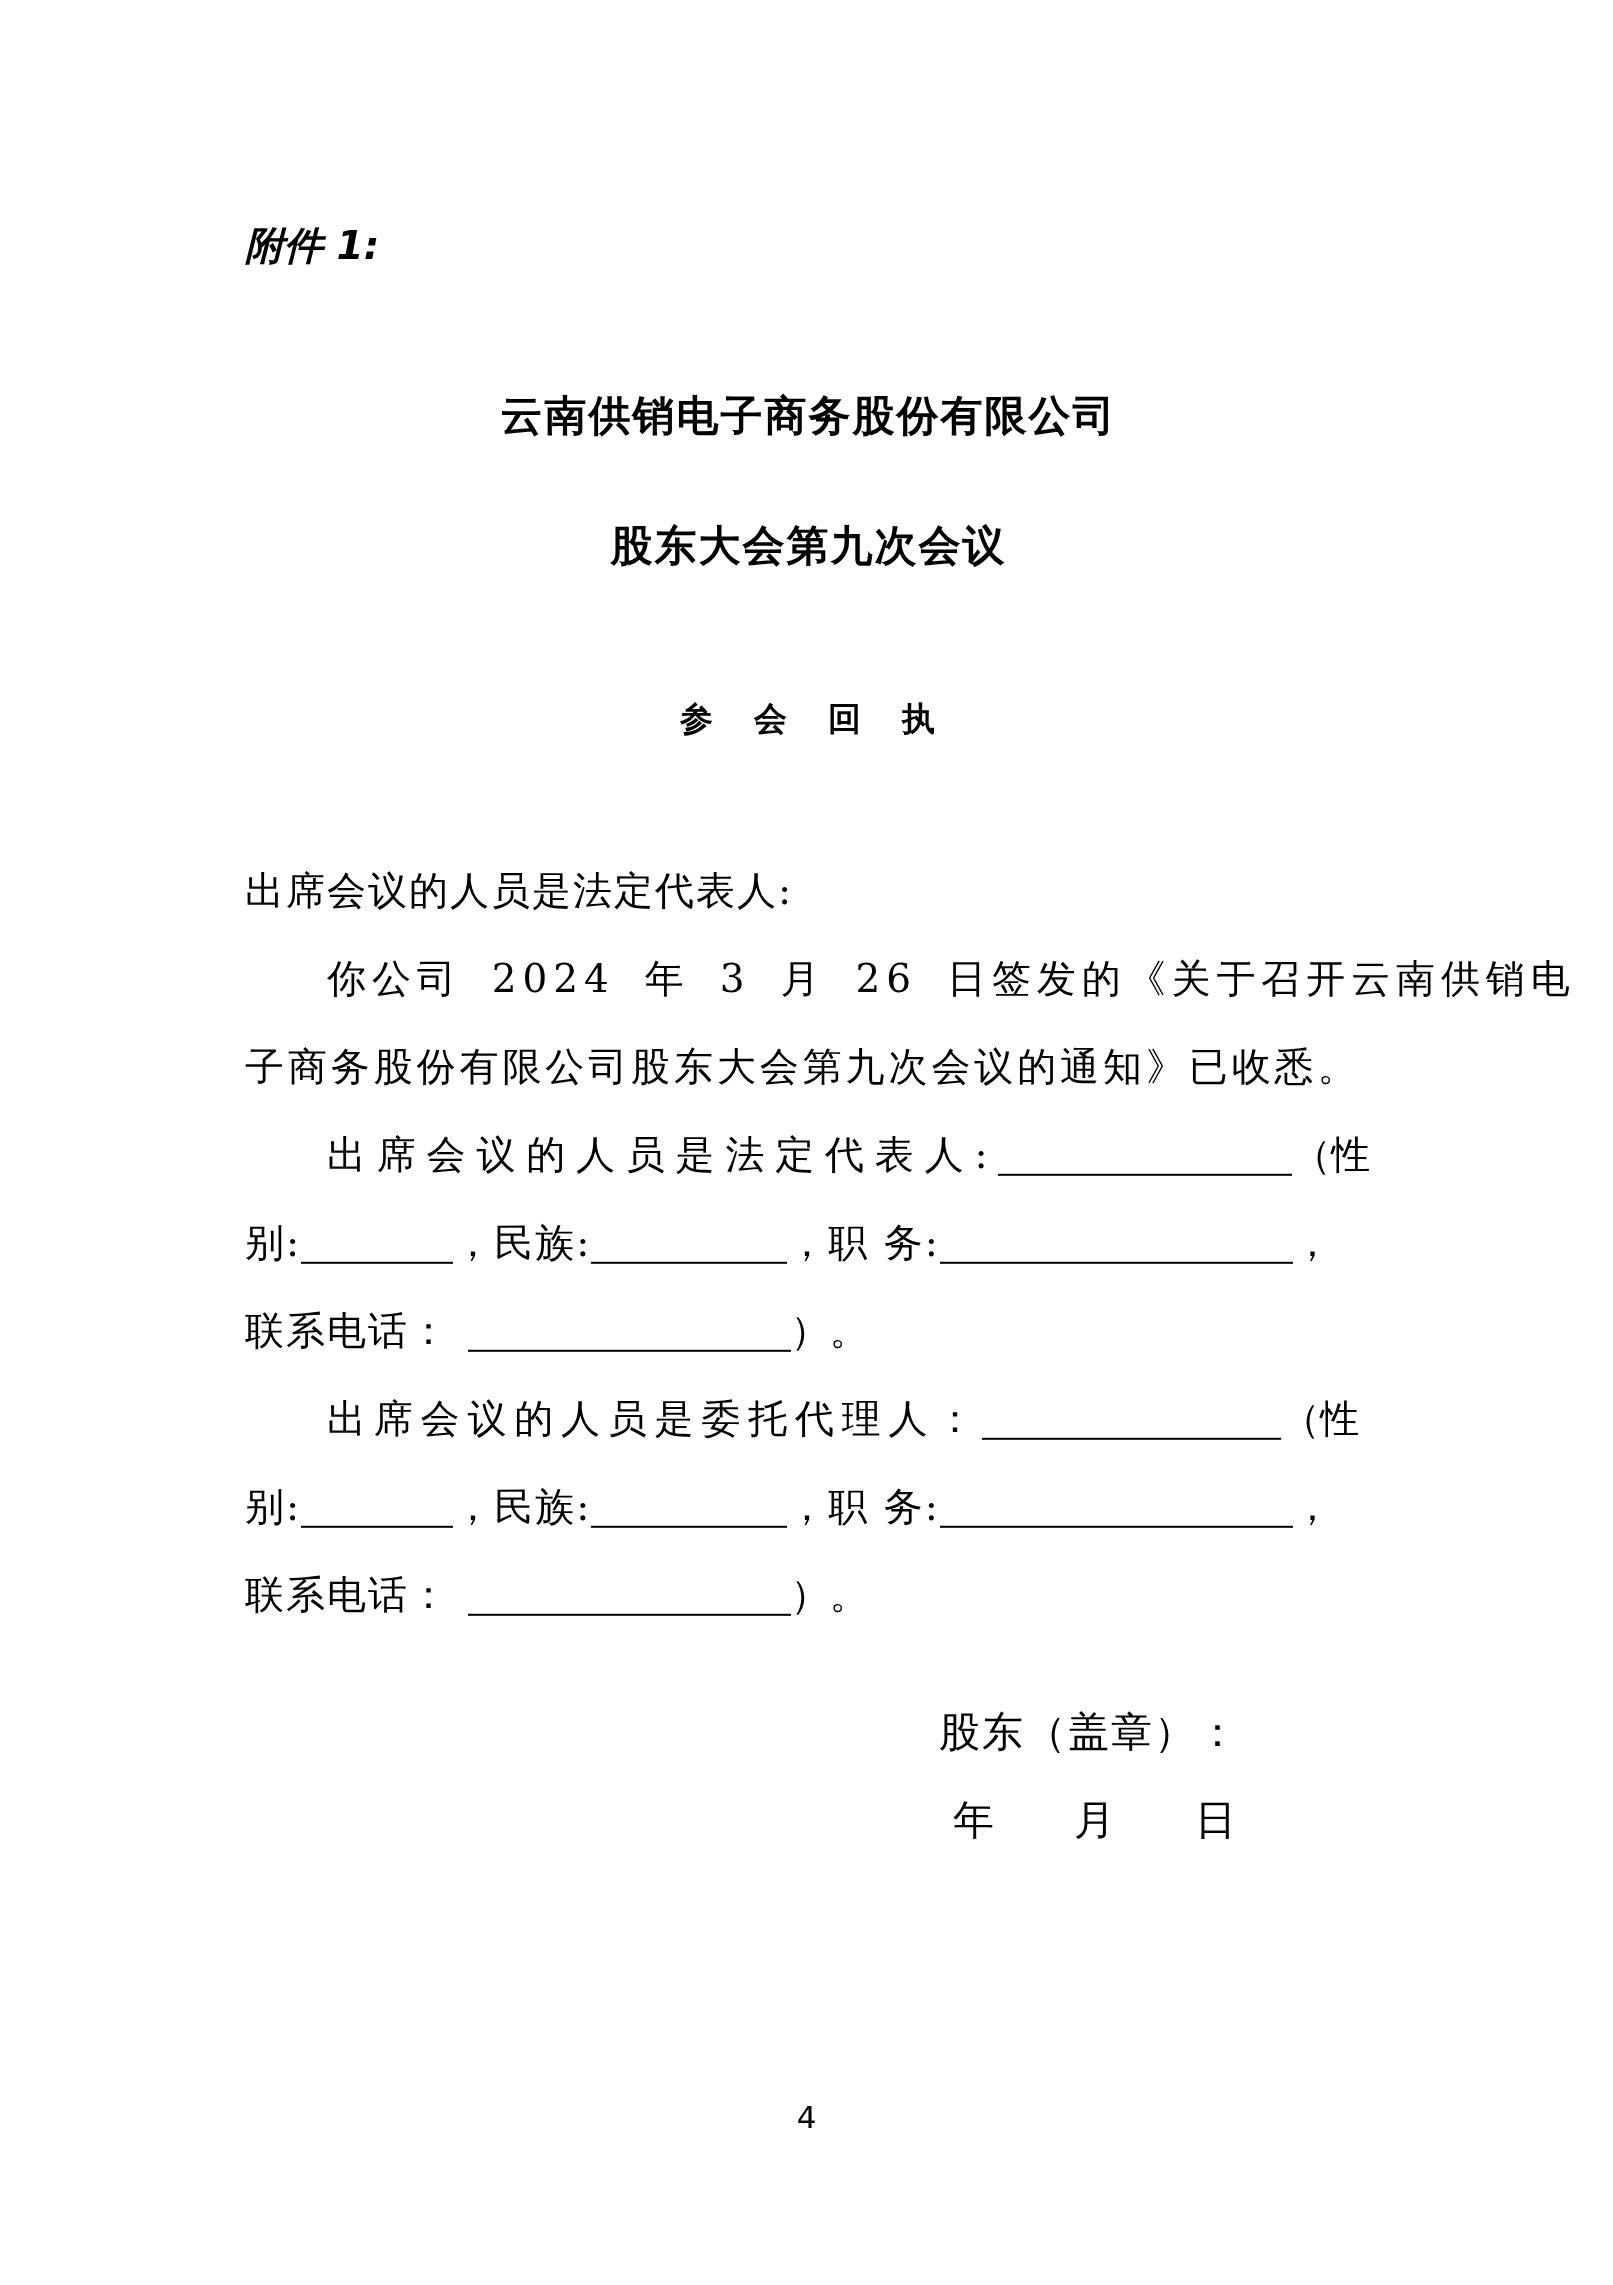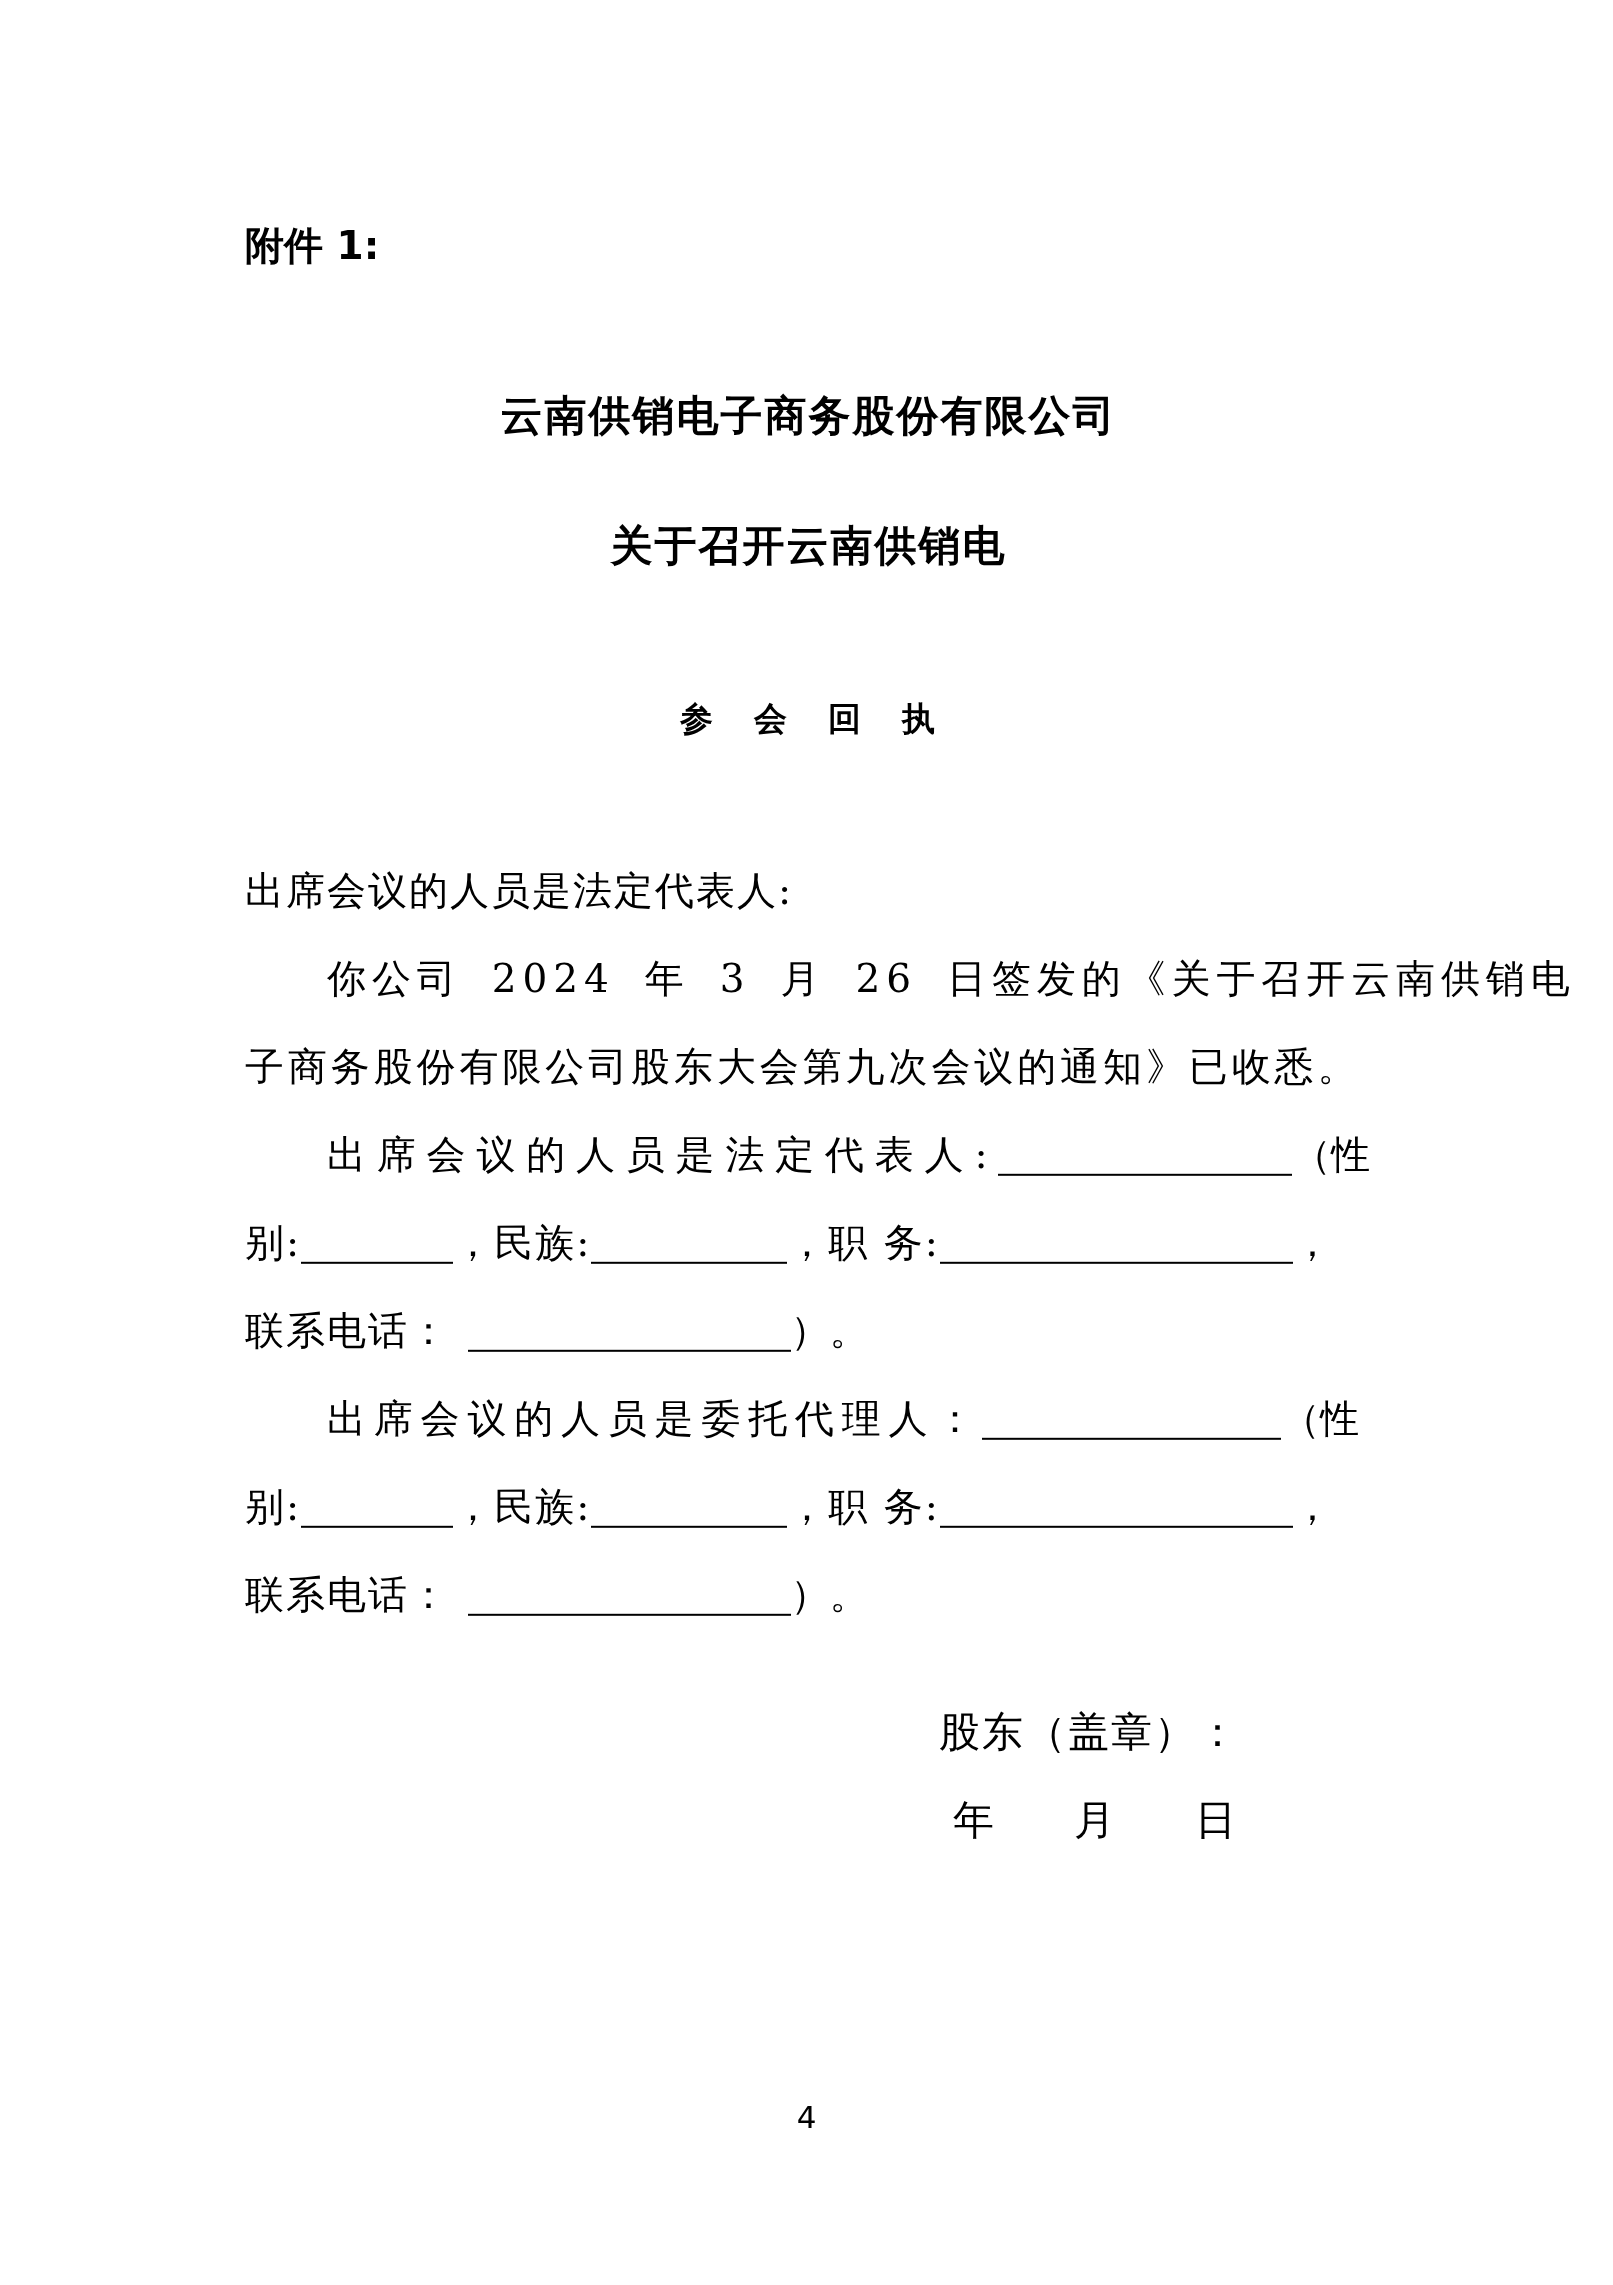--- a/index.html
+++ b/index.html
@@ -25,20 +25,21 @@
     top: 0;
     width: 1127px;
     padding-top: 218px;
   }
   .attachment {
     font-family: "DejaVu Sans", "Liberation Sans", sans-serif;
     font-weight: 700;
     font-size: 39px;
     line-height: 55px;
     text-align: left;
+    font-style: italic;
   }
   .title {
     margin-top: 110px;
     font-size: 42px;
     line-height: 65px;
     font-weight: 700;
     letter-spacing: 2px;
     text-align: center;
     font-family: "DejaVu Serif", "Liberation Serif", serif;
   }
@@ -107,21 +108,21 @@
 </style>
 </head>
 <body>
 
 <div class="page">
   <div class="content">
 
     <div class="attachment">附件 1:</div>
 
     <div class="title">云南供销电子商务股份有限公司</div>
-    <div class="title second">关于召开云南供销电</div>
+    <div class="title second">股东大会第九次会议</div>
 
     <div class="subtitle">参 会 回 执</div>
 
     <div class="body-block">
       <div class="b-line ls2">出席会议的人员是法定代表人:</div>
 
       <div class="b-line ls6 indent">你公司 2024 年 3 月 26 日签发的《关于召开云南供销电</div>
       <div class="b-line ls4">子商务股份有限公司股东大会第九次会议的通知》已收悉。</div>
 
       <div class="b-line indent">

